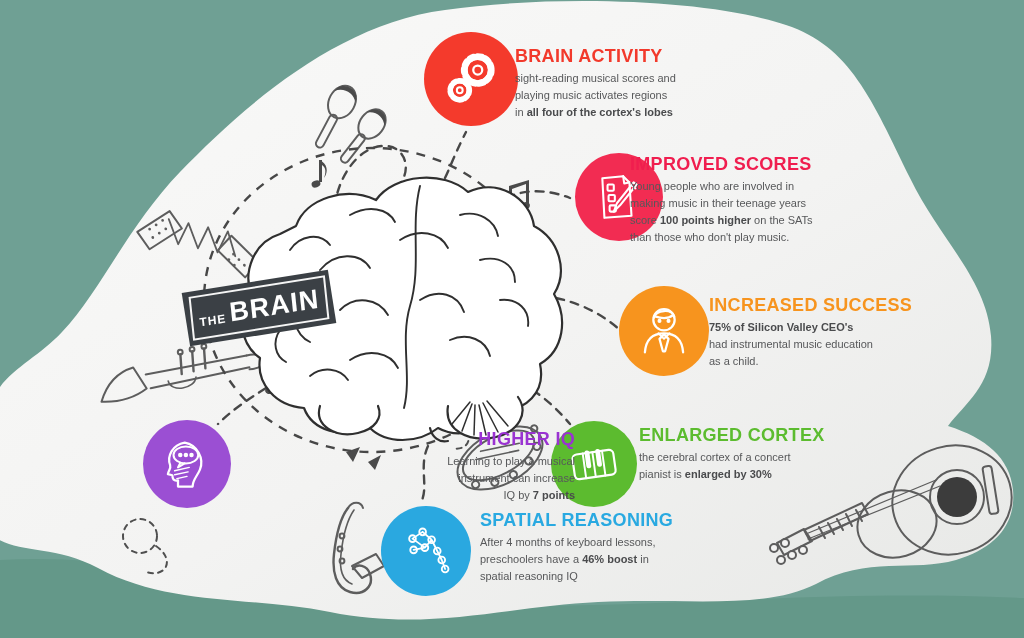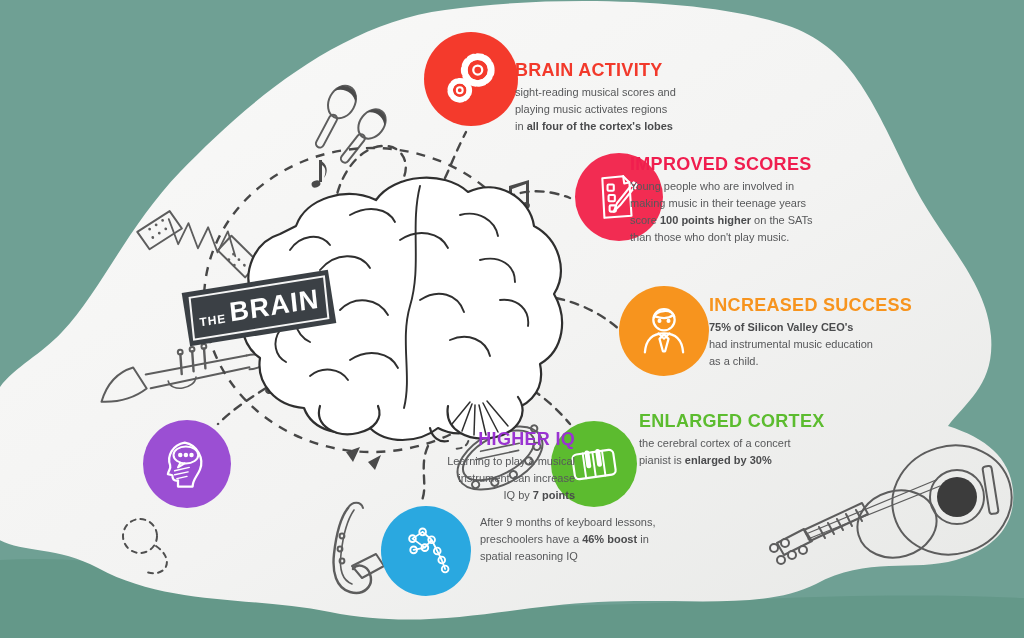--- a/index.html
+++ b/index.html
@@ -13,24 +13,24 @@
   .badge{position:absolute;border-radius:50%;display:flex;align-items:center;justify-content:center;}
   .badge svg{display:block;}
   .b0{left:424px;top:32px;width:94px;height:94px;background:#F43A2C;}
   .b1{left:575px;top:153px;width:88px;height:88px;background:#F22C52;}
   .b2{left:619px;top:286px;width:90px;height:90px;background:#F7941E;}
   .b3{left:551px;top:421px;width:86px;height:86px;background:#5CBB2F;}
   .b4{left:143px;top:420px;width:88px;height:88px;background:#9B4FD3;}
   .b5{left:381px;top:506px;width:90px;height:90px;background:#2AA8E0;}
   
   .callout-text{position:absolute;width:340px;}
-  .t0{left:515px;top:60px;}
+  .t0{left:515px;top:46px;}
   .t1{left:630px;top:154px;}
   .t2{left:709px;top:295px;}
-  .t3{left:639px;top:411px;}
+  .t3{left:639px;top:425px;}
   .t4{left:235px;top:429px;text-align:right;}
   .t5{left:480px;top:510px;}
   .c-title{font-size:18px;font-weight:bold;letter-spacing:.3px;line-height:20px;}
   .c-body{margin-top:4px;font-size:11px;line-height:17px;color:#57585A;white-space:pre-line;}
   .c-body b{font-weight:bold;color:#4a4b4d;}
   .t0 .c-title{color:#F2392B;}
   .t1 .c-title{color:#F01E4F;}
   .t2 .c-title{color:#F7941E;}
   .t3 .c-title{color:#5CBC2F;}
   .t4 .c-title{color:#9A33D1;}
@@ -323,16 +323,17 @@
   <div class="c-body"><span>the cerebral cortex of a concert
 pianist is </span><b>enlarged by 30%</b></div>
 </div>
 <div class="callout-text t4">
   <div class="c-title">HIGHER IQ</div>
   <div class="c-body"><span>Learning to play a musical
 instrument can increase
 IQ by </span><b>7 points</b></div>
 </div>
 <div class="callout-text t5">
-  <div class="c-body"><span>After 9 months of keyboard lessons,
+  <div class="c-title">SPATIAL REASONING</div>
+  <div class="c-body"><span>After 4 months of keyboard lessons,
 preschoolers have a </span><b>46% boost</b><span> in
 spatial reasoning IQ</span></div>
 </div>
 
 </body></html>

